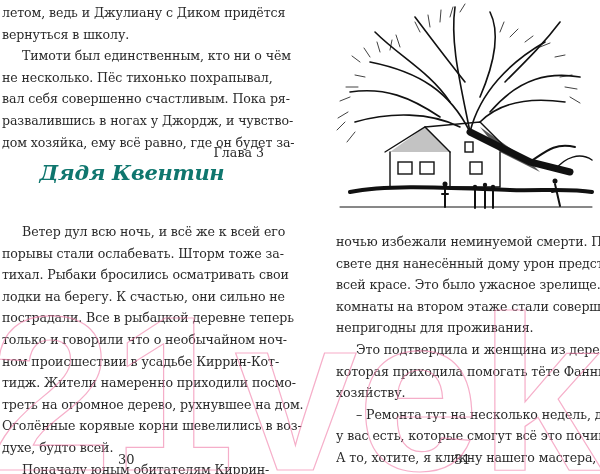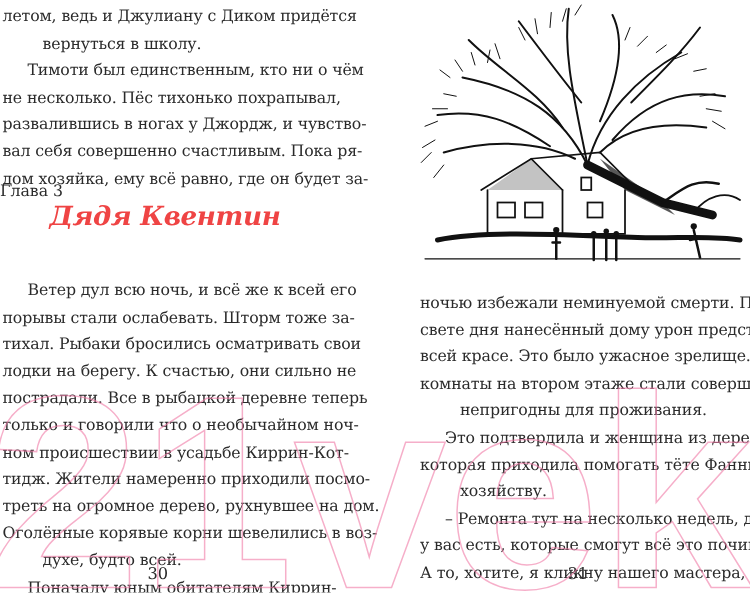--- a/index.html
+++ b/index.html
@@ -8,42 +8,42 @@
     background: #ffffff; color: #2a2a2a;
     font-family: "DejaVu Serif", "Liberation Serif", serif;
   }
   .page { position: absolute; top: 0; height: 474px; }
   .page-left { left: 0; width: 300px; padding-left: 36px; }
   .page-right { left: 300px; width: 300px; }
   .col { position: absolute; font-size: 12.6px; line-height: 21.6px; letter-spacing: -0.1px; }
   .col-left { left: 2px; width: 262px; }
   .col-right { left: 36px; width: 262px; }
   .line { display: block; white-space: nowrap; text-align: justify; text-align-last: justify; height: 21.6px; }
-  .line.last { text-align-last: left; margin-left: 32px; }
+  .line.last { text-align-last: left; }
   .line.indent { padding-left: 20px; }
-  .chapter-label { position: absolute; top: 145px; left: 0; width: 264px; text-align: left; font-size: 12.6px; }
+  .chapter-label { position: absolute; top: 145px; left: 0; width: 264px; text-align: right; font-size: 12.6px; }
   .chapter-title { position: absolute; top: 160px; left: 0; width: 264px; text-align: center;
-    font-family: "DejaVu Serif", serif; font-style: italic; font-weight: bold; font-size: 21px; line-height: 25px; color: #ef4444; letter-spacing: -0.3px; }
+    font-family: "DejaVu Serif", serif; font-style: italic; font-weight: bold; font-size: 21px; line-height: 25px; color: #0f766e; letter-spacing: -0.3px; }
   .page-number { position: absolute; top: 452px; font-size: 13px; }
   .pn-left { left: 118px; }
   .pn-right { left: 154px; }
   .illustration { position: absolute; left: 30px; top: 2px; width: 270px; height: 218px; }
   .watermark { position: absolute; left: 0; top: 280px; width: 600px; height: 200px; pointer-events: none; }
 </style>
 </head>
 <body>
 
 <div class="page page-left">
   <div class="col col-left" style="top:2px;" id="left-top">
       <span class="line">летом, ведь и Джулиану с Диком придётся</span>
       <span class="line last">вернуться в школу.</span>
       <span class="line indent">Тимоти был единственным, кто ни о чём</span>
       <span class="line">не несколько. Пёс тихонько похрапывал,</span>
+      <span class="line">вал себя совершенно счастливым. Пока ря-</span>
       <span class="line">развалившись в ногах у Джордж, и чувство-</span>
-      <span class="line">вал себя совершенно счастливым. Пока ря-</span>
       <span class="line">дом хозяйка, ему всё равно, где он будет за-</span>
     </div>
   <div class="chapter-label">Глава 3</div>
   <div class="chapter-title">
     <div>Дядя Квентин</div>
   </div>
   <div class="col col-left" style="top:221px;" id="left-bottom">
       <span class="line indent">Ветер дул всю ночь, и всё же к всей его</span>
       <span class="line">порывы стали ослабевать. Шторм тоже за-</span>
       <span class="line">тихал. Рыбаки бросились осматривать свои</span>

